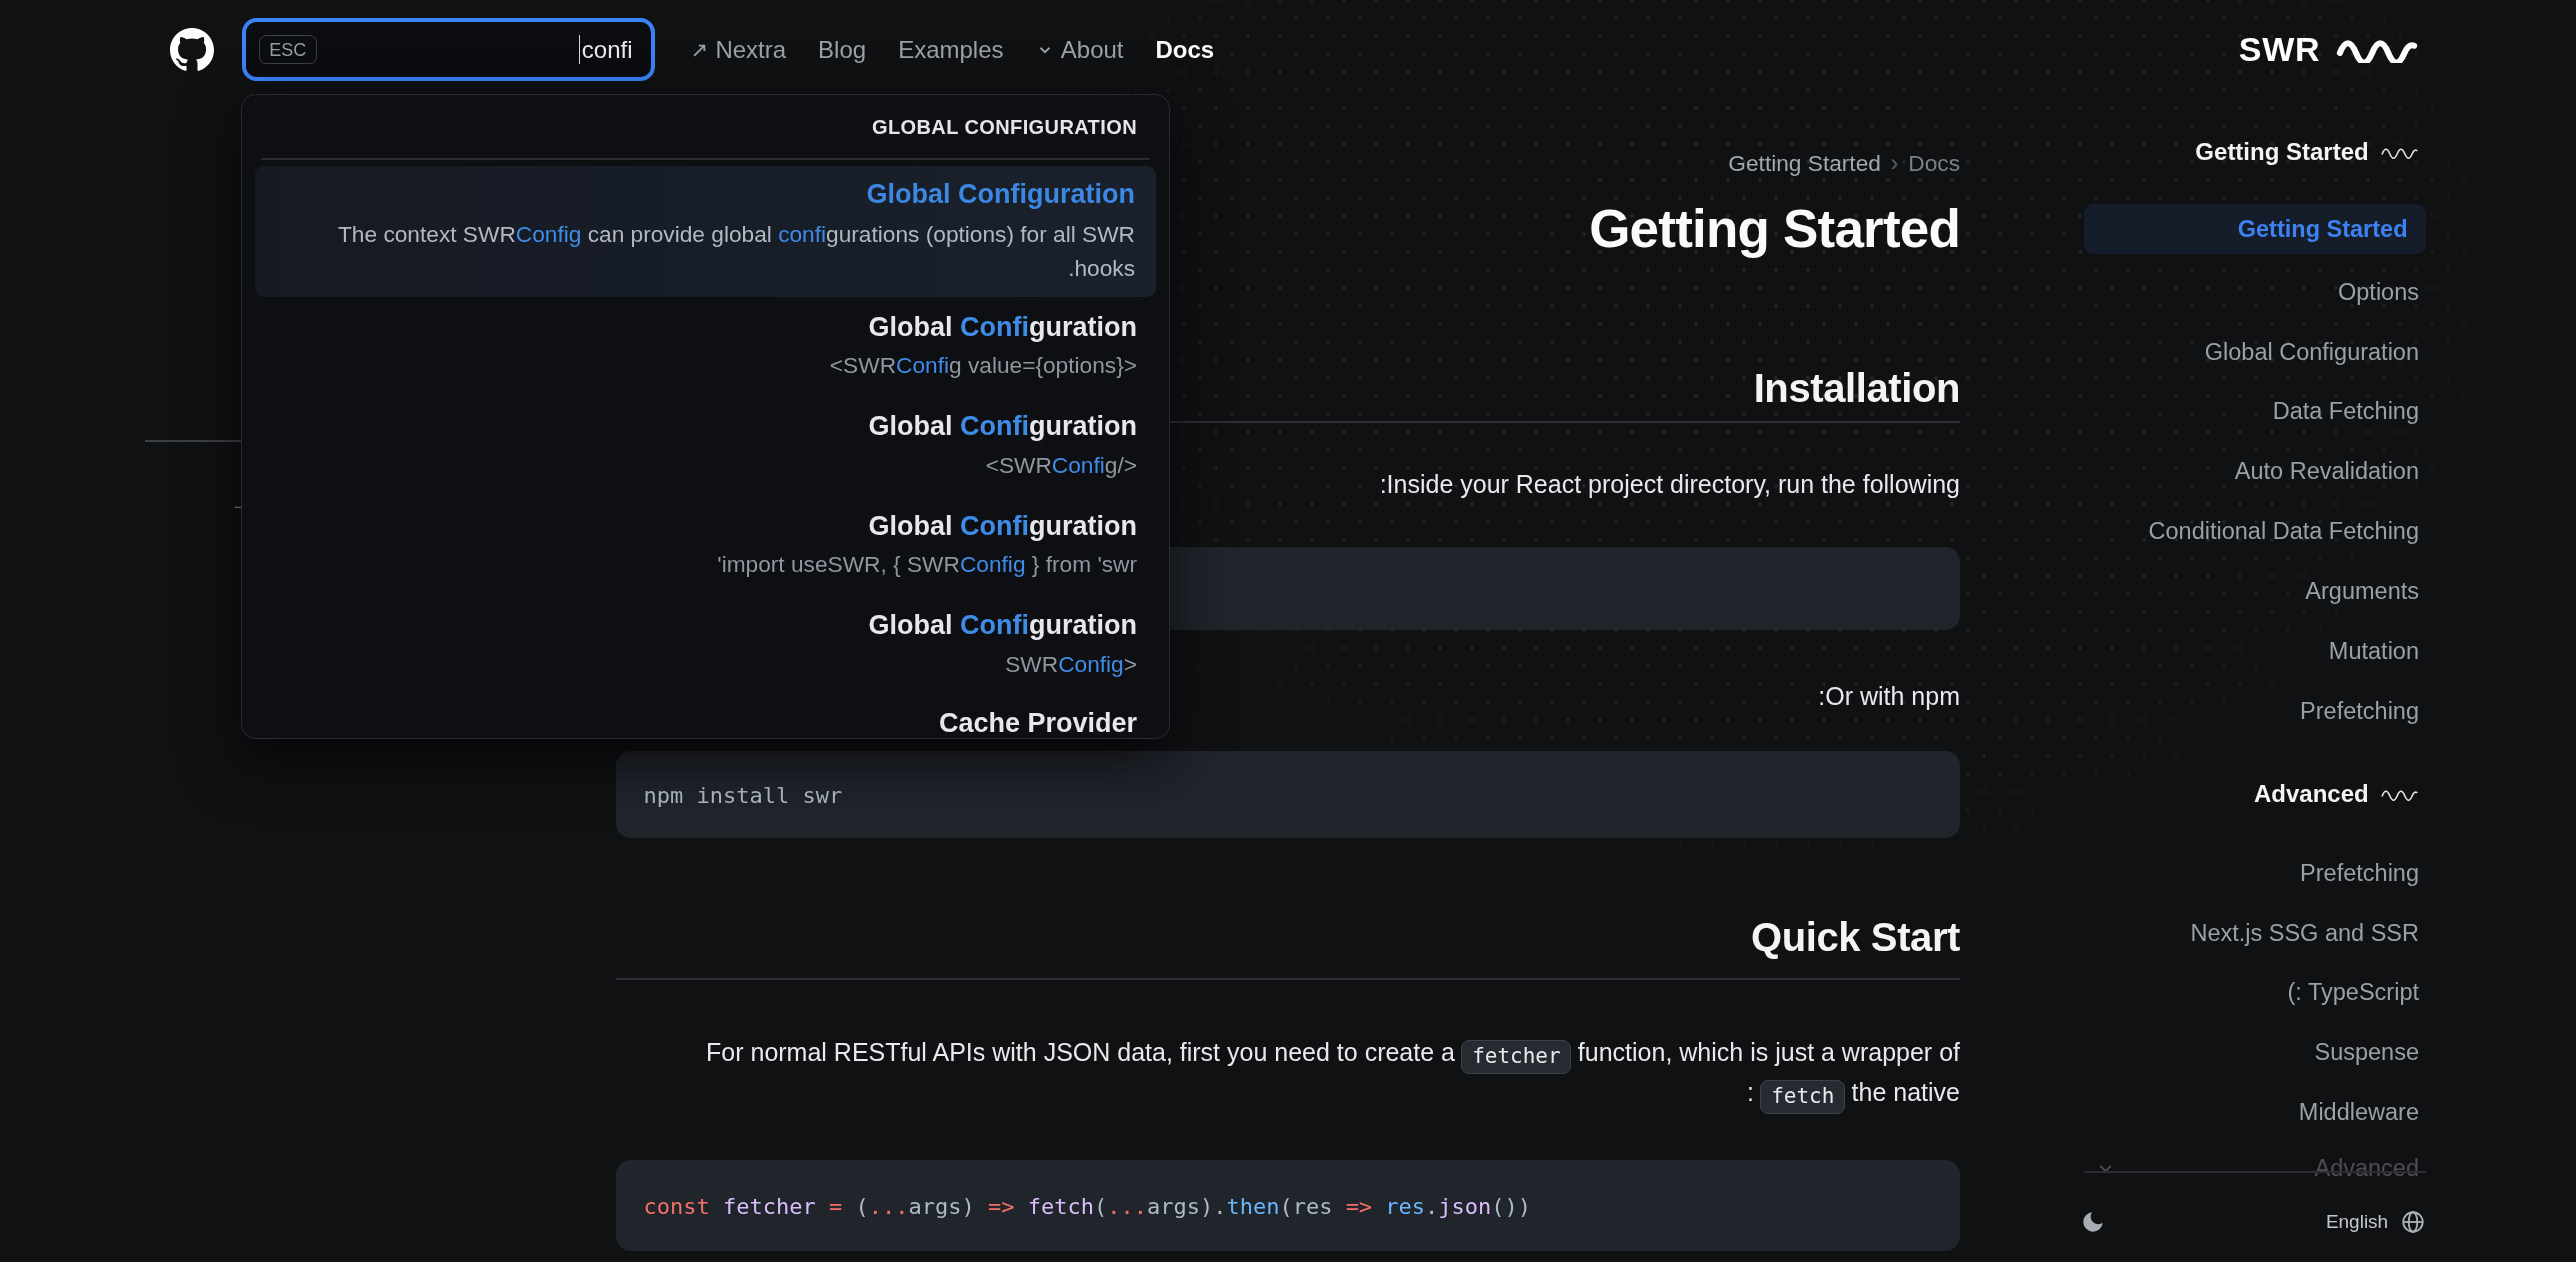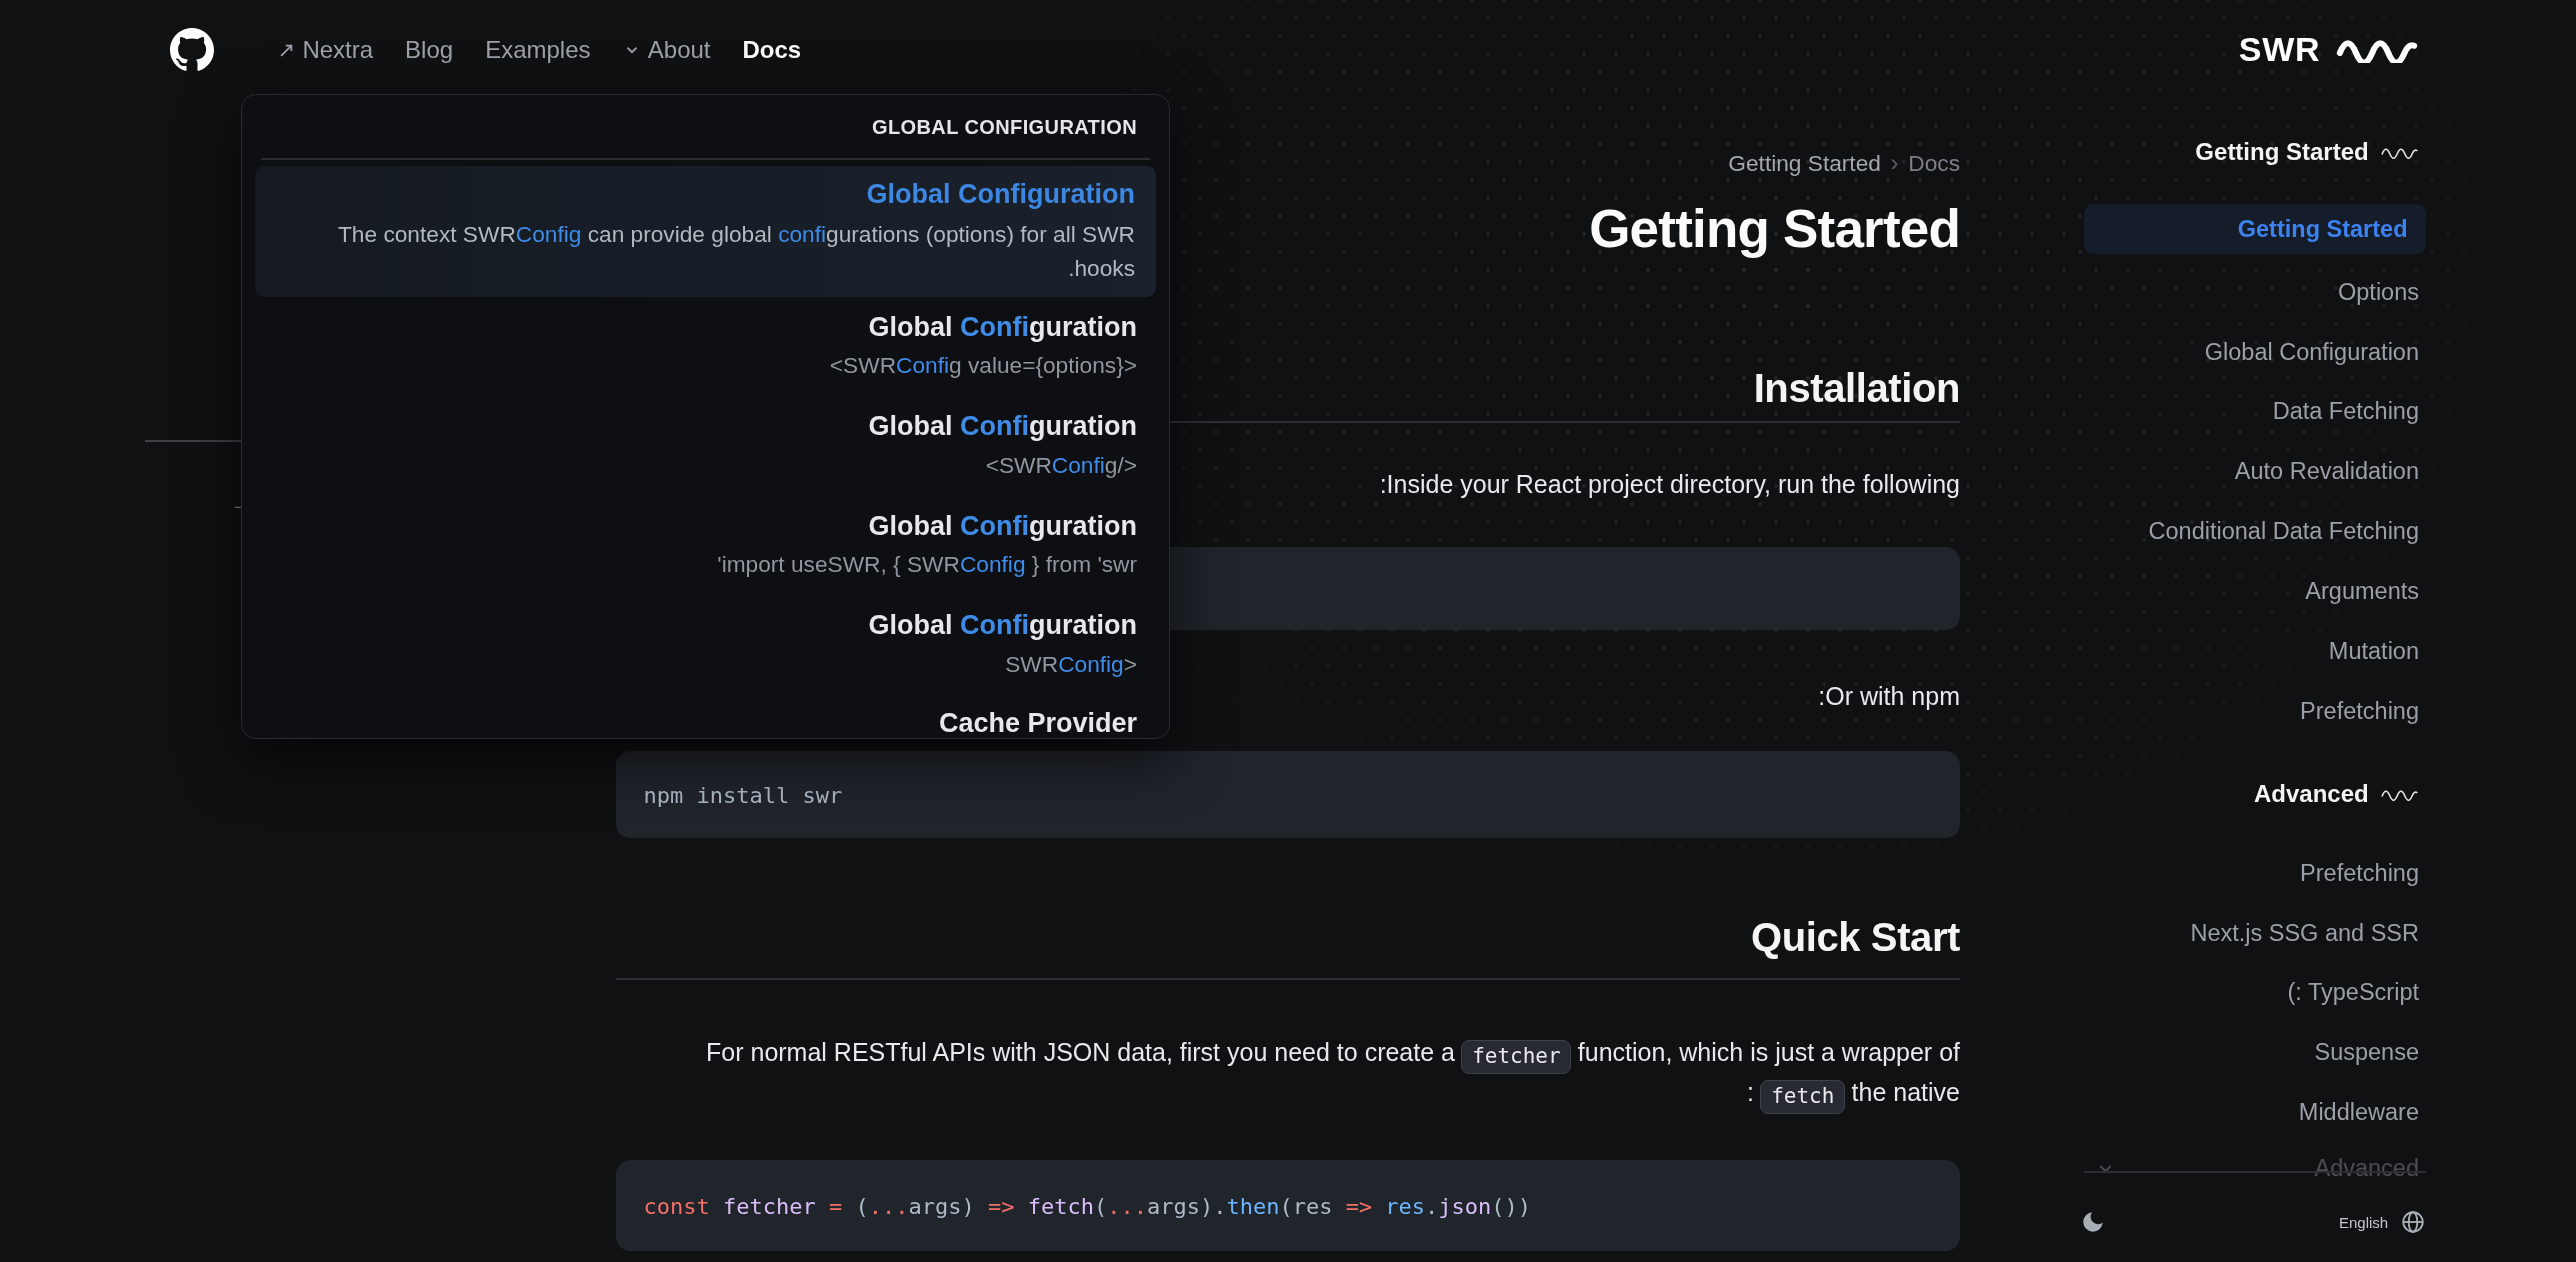--- a/index.html
+++ b/index.html
@@ -103,33 +103,40 @@
     padding-right:18px; font-size:23.5px; font-weight:700; color:#3c82f0; cursor:pointer; }
   .sb-item { position:absolute; right:0; height:36px; line-height:36px; font-size:23.5px; color:#9aa0a8;
     cursor:pointer; white-space:nowrap; }
   .sb-collapsed { position:absolute; left:0; right:0; top:1050px; height:39px; opacity:0.32;
     display:flex; align-items:center; justify-content:space-between; color:#c6cbd1; font-size:23.5px; }
   .sb-collapsed svg { width:21px; height:21px; stroke:#c6cbd1; stroke-width:2.4; fill:none; margin-left:18px; }
   .sb-divider { position:absolute; left:6.5px; right:-6.5px; top:1072px; height:1.6px; background:#2c2d32; }
   .sb-footer { position:absolute; left:0; right:-6.5px; top:1097px; height:52px;
     display:flex; align-items:center; justify-content:space-between; }
   .moon-btn { width:32px; height:32px; display:flex; align-items:center; justify-content:center; cursor:pointer; }
-  .lang-btn { display:flex; align-items:center; gap:11.3px; font-size:15px; color:#c3c8ce; cursor:pointer; }
+  .lang-btn { display:flex; align-items:center; gap:11.3px; font-size:19px; color:#c3c8ce; cursor:pointer; }
   .globe { width:26px; height:26px; stroke:#aab0b8; stroke-width:1.7; fill:none; }
 </style>
 </head>
 <body>
 
 <div id="dots"></div>
 
 <div id="header" class="abs">
   <svg class="gh" viewBox="0 0 16 16">
     <path fill="#ffffff" d="M8 0C3.58 0 0 3.58 0 8c0 3.54 2.29 6.53 5.47 7.59.4.07.55-.17.55-.38 0-.19-.01-.82-.01-1.49-2.01.37-2.53-.49-2.69-.94-.09-.23-.48-.94-.82-1.13-.28-.15-.68-.52-.01-.53.63-.01 1.08.58 1.23.82.72 1.21 1.87.87 2.33.66.07-.52.28-.87.51-1.07-1.78-.2-3.64-.89-3.64-3.95 0-.87.31-1.59.82-2.15-.08-.2-.36-1.02.08-2.12 0 0 .67-.21 2.2.82.64-.18 1.32-.27 2-.27s1.36.09 2 .27c1.53-1.04 2.2-.82 2.2-.82.44 1.1.16 1.92.08 2.12.51.56.82 1.27.82 2.15 0 3.07-1.87 3.75-3.65 3.95.29.25.54.73.54 1.48 0 1.07-.01 1.93-.01 2.2 0 .21.15.46.55.38A8.01 8.01 0 0 0 16 8c0-4.42-3.58-8-8-8z"></path>
   </svg>
 
+  <div id="searchbox">
+    <span class="esc-kbd">ESC</span>
+    <span class="query-wrap">
+      <span class="caret"></span>
+      <span class="query">confi</span>
+    </span>
+  </div>
 
   <div id="nav">
     <span class="nav-item">
       <span class="ext-arrow">↗</span>
       <span>Nextra</span>
     </span>
     <span class="nav-item">
       <span>Blog</span>
     </span>
     <span class="nav-item">

